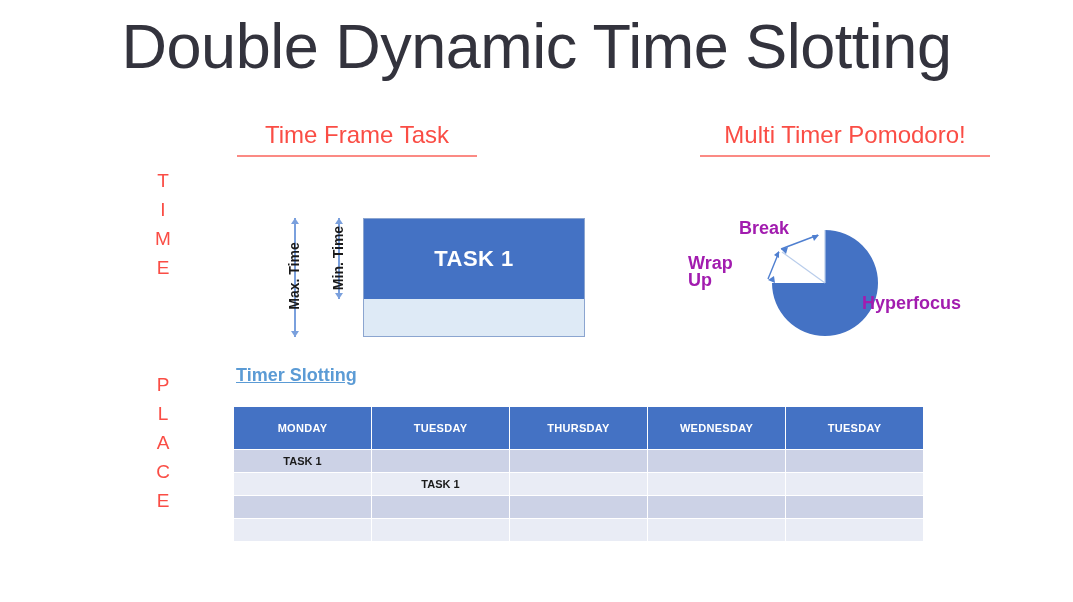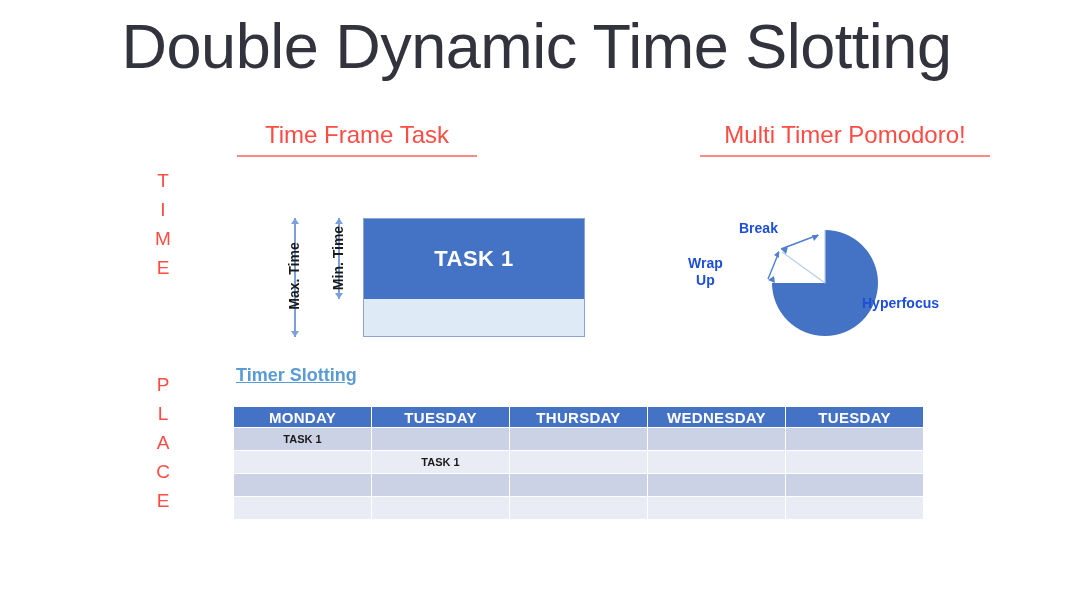--- a/index.html
+++ b/index.html
@@ -157,28 +157,28 @@
   #pie-wrap {
     position: absolute;
     left: 680px;
     top: 205px;
     width: 300px;
     height: 155px;
   }
   #pie-svg { position: absolute; left: 0; top: 0; }
   .pie-label {
     position: absolute;
-    font-size: 14px;
-    font-weight: bold;
-    color: #1d4ed8;
+    font-size: 18px;
+    font-weight: bold;
+    color: #a21caf;
     line-height: 17px;
     white-space: nowrap;
   }
   #label-break    { left: 59px;  top: 15px; }
-  #label-wrapup   { left: 8px;   top: 50px; text-align: center; }
+  #label-wrapup   { left: 8px;   top: 50px; }
   #label-hyper    { left: 182px; top: 90px; }
 
   
   #timeslot-head {
     position: absolute;
     left: 236px;
     top: 365px;
     font-size: 18px;
     font-weight: bold;
     color: #5b9bd5;
@@ -192,26 +192,26 @@
     left: 233px;
     top: 406px;
     width: 691px;
     border-collapse: separate;
     border-spacing: 1px;
     table-layout: fixed;
   }
   #slot-table th {
     background: #4472c4;
     color: #ffffff;
-    font-size: 15px;
+    font-size: 11px;
     font-weight: bold;
     letter-spacing: 0.3px;
     height: 18px;
     text-align: center;
-    padding: 1px;
+    padding: 12px;
   }
   #slot-table td {
     height: 22px;
     font-size: 11px;
     font-weight: bold;
     color: #1a1a1a;
     text-align: center;
     padding: 0;
   }
   #slot-table tr.row-dark td  { background: #ccd2e6; }

